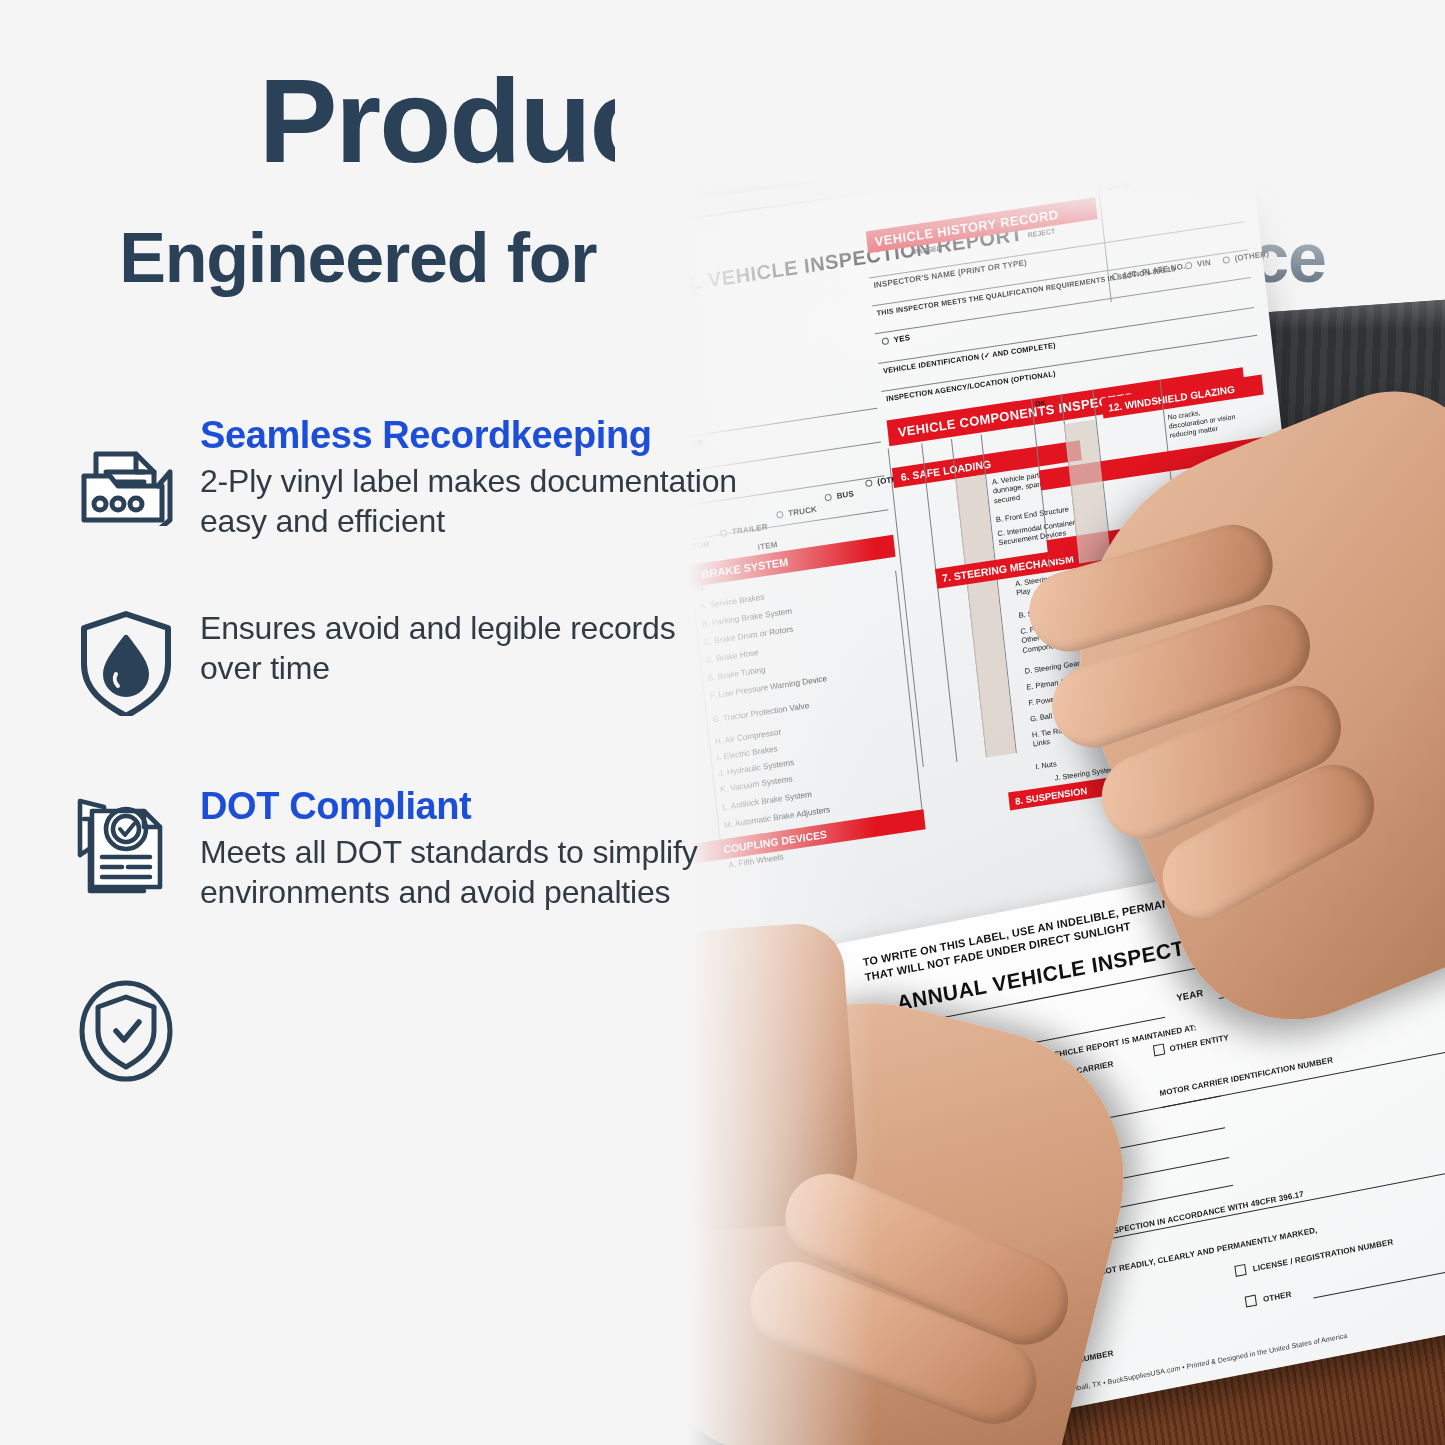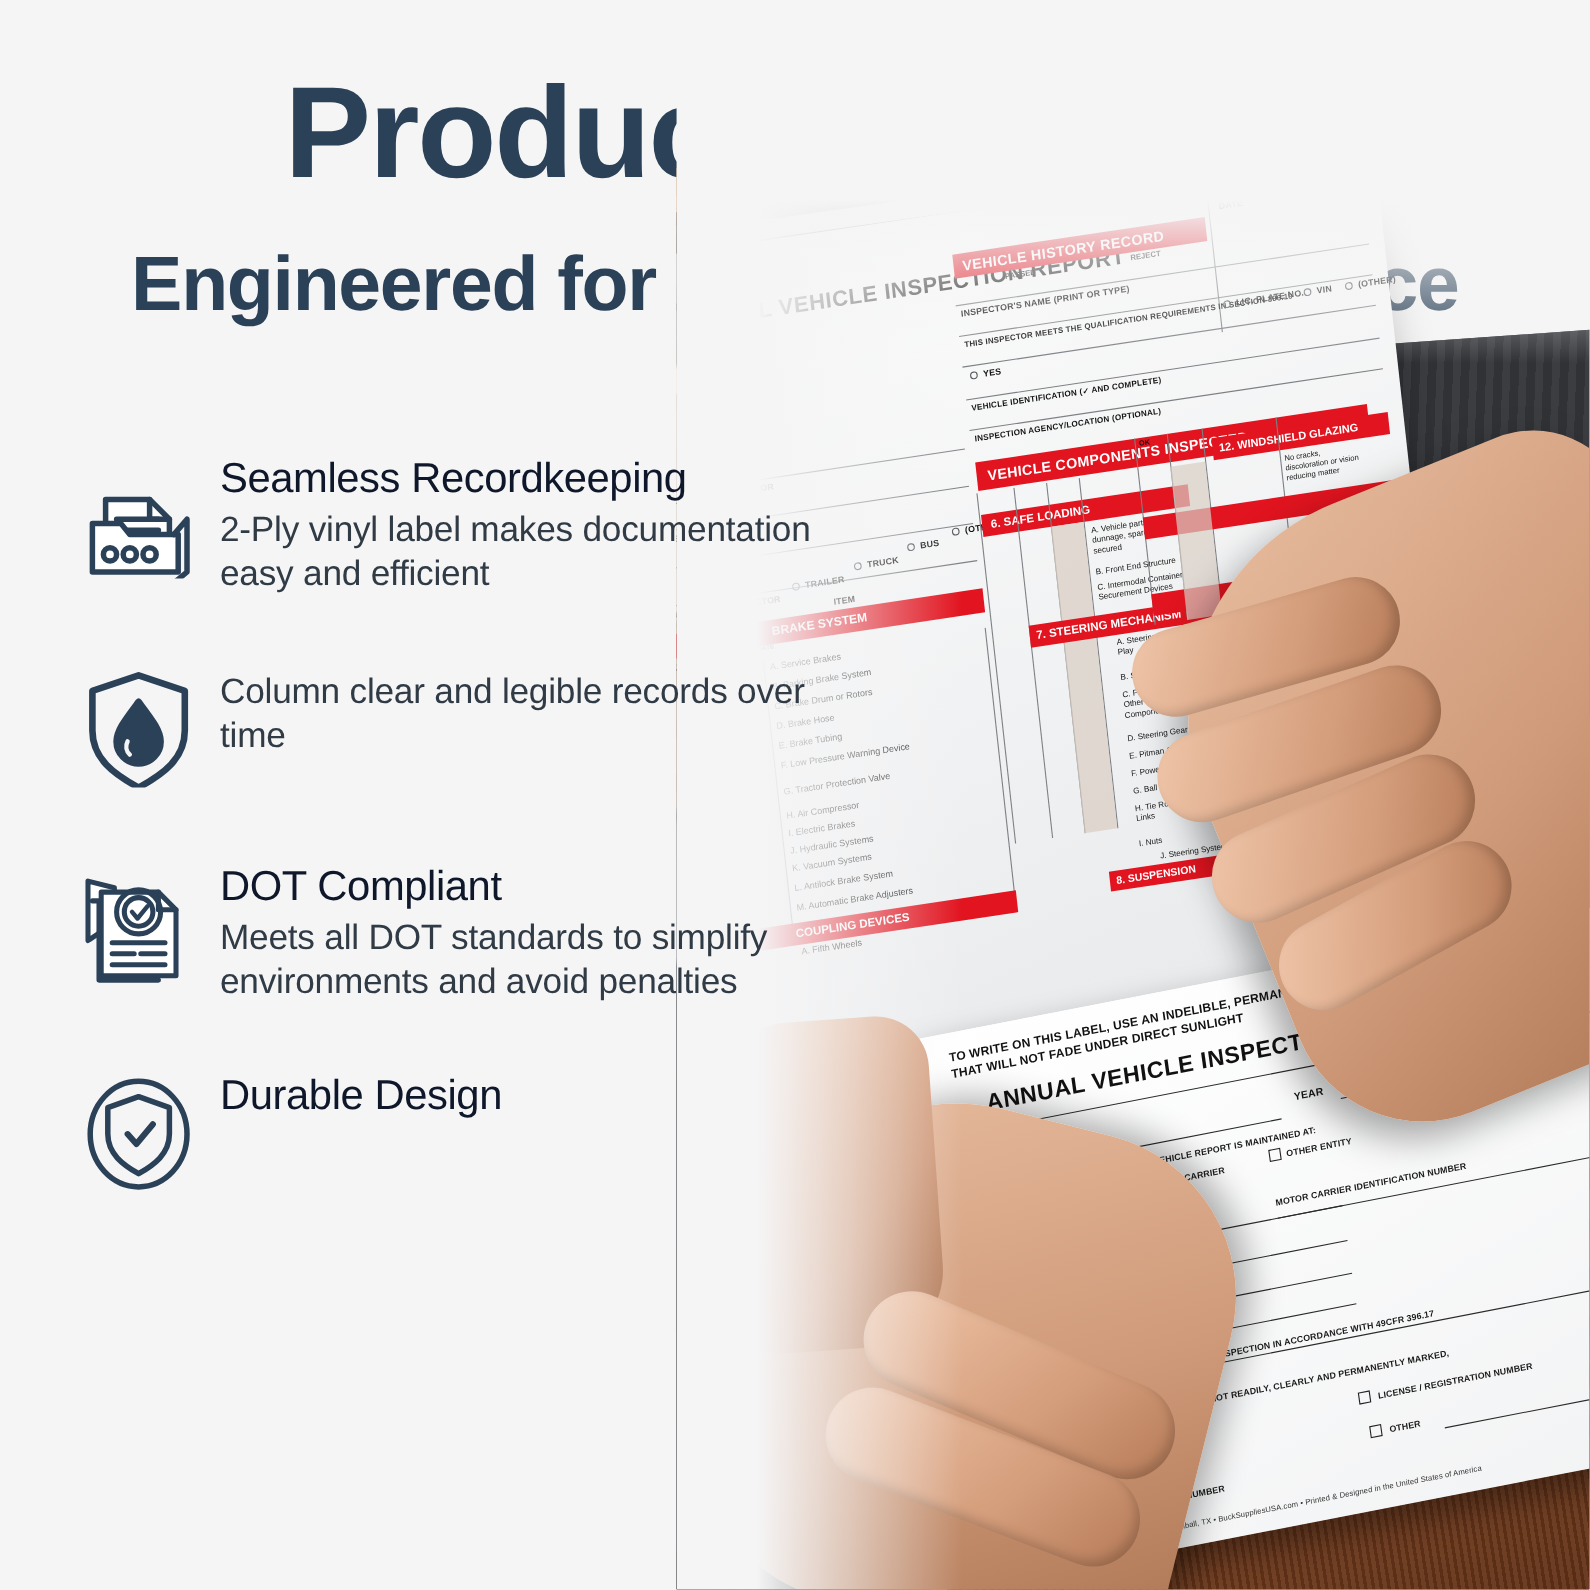--- a/index.html
+++ b/index.html
@@ -50,22 +50,22 @@
     min-width:124px;
     height:124px;
     display:flex;
     align-items:center;
     justify-content:center;
   }
   .feature-icon svg { display:block; }
   .feature-text { padding-top:6px; padding-left:12px; }
   .feature-title {
     font-size:38px;
-    font-weight:400;
-    color:#0f172a;
+    font-weight:700;
+    color:#1d4ed8;
     line-height:1.12;
     letter-spacing:-0.4px;
   }
   .feature-desc {
     font-size:32px;
     color:#303b45;
     line-height:1.26;
     margin-top:4px;
     letter-spacing:-0.2px;
     max-width:540px;
@@ -359,21 +359,21 @@
 
   <div class="feature">
     <div class="feature-icon">
       <svg width="112" height="112" viewBox="0 0 112 112" fill="none" stroke="#2a4158" stroke-width="6" stroke-linejoin="round" stroke-linecap="round">
         <path d="M56 10 L98 24 v36 c0 26 -20 40 -42 52 C34 100 14 86 14 60 V24 Z"></path>
         <path d="M56 34 C44 50 36 60 36 70 a20 20 0 0 0 40 0 c0 -10 -8 -20 -20 -36 Z" fill="#2a4158"></path>
         <path d="M48 82 a10 10 0 0 1 -2 -12" stroke="#f5f5f6" stroke-width="4"></path>
       </svg>
     </div>
     <div class="feature-text">
-      <div class="feature-desc">Column clear and legible records over time</div>
+      <div class="feature-desc">Ensures avoid and legible records over time</div>
     </div>
   </div>
 
   <div class="feature">
     <div class="feature-icon">
       <svg width="112" height="112" viewBox="0 0 112 112" fill="none" stroke="#2a4158" stroke-width="4.6" stroke-linejoin="round" stroke-linecap="round">
         <path d="M10 16 L34 22 v20 c0 14 -12 20 -24 28 C10 62 10 16 10 16 Z" fill="#fff"></path>
         <path d="M22 26 h52 l16 16 v60 H22 Z" fill="#fff"></path>
         <path d="M74 26 v16 h16"></path>
         <circle cx="56" cy="44" r="20"></circle>
@@ -391,21 +391,20 @@
 
   <div class="feature">
     <div class="feature-icon">
       <svg width="112" height="112" viewBox="0 0 112 112" fill="none" stroke="#2a4158" stroke-width="5" stroke-linejoin="round" stroke-linecap="round">
         <ellipse cx="56" cy="56" rx="44" ry="48"></ellipse>
         <path d="M56 22 L84 32 v24 c0 18 -14 28 -28 36 C42 84 28 74 28 56 V32 Z"></path>
         <path d="M46 56 l8 9 l15 -18" stroke-width="5.5"></path>
       </svg>
     </div>
     <div class="feature-text">
-      <div class="feature-title">Durable Design</div>
     </div>
   </div>
 
 </div>
 
 <div class="photo">
   <div class="photo-inner">
 
     <div class="desk"></div>
     <div class="desk-wood"></div>

